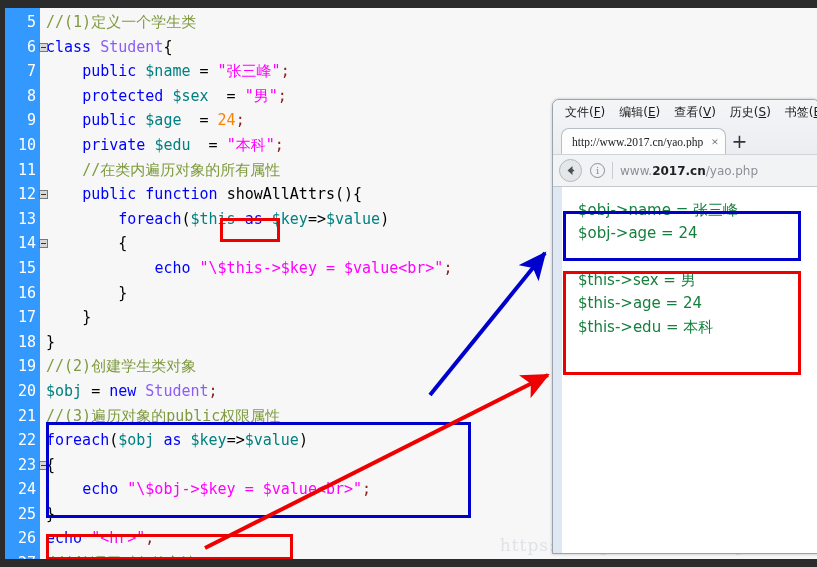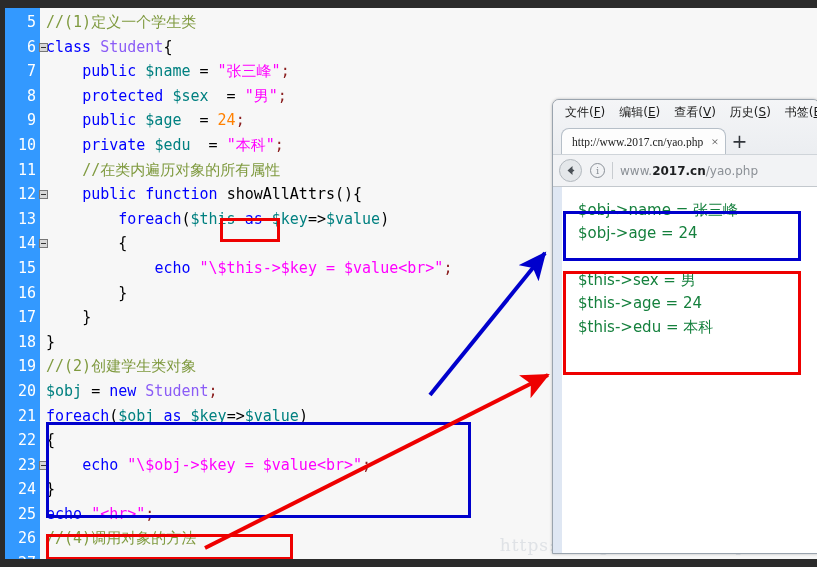--- a/index.html
+++ b/index.html
@@ -308,20 +308,21 @@
         <div class="cline"><span>    </span><span class="cmt">//在类内遍历对象的所有属性</span></div>
         <div class="cline"><span>    </span><span class="kw">public function </span><span class="fn">showAllAttrs</span><span class="pun">(){</span></div>
         <div class="cline"><span>        </span><span class="kw">foreach</span><span class="pun">(</span><span class="var">$this</span><span class="kw"> as </span><span class="var">$key</span><span class="op">=&gt;</span><span class="var">$value</span><span class="pun">)</span></div>
         <div class="cline"><span>        </span><span class="pun">{</span></div>
         <div class="cline"><span>            </span><span class="kw">echo </span><span class="str">"\$this-&gt;$key = $value&lt;br&gt;"</span><span class="semi">;</span></div>
         <div class="cline"><span>        </span><span class="pun">}</span></div>
         <div class="cline"><span>    </span><span class="pun">}</span></div>
         <div class="cline"><span class="pun">}</span></div>
         <div class="cline"><span class="cmt">//(2)创建学生类对象</span></div>
         <div class="cline"><span class="var">$obj</span><span class="op"> = </span><span class="kw">new </span><span class="cls">Student</span><span class="semi">;</span></div>
+        <div class="cline"><span class="cmt">//(3)遍历对象的public权限属性</span></div>
         <div class="cline"><span class="kw">foreach</span><span class="pun">(</span><span class="var">$obj</span><span class="kw"> as </span><span class="var">$key</span><span class="op">=&gt;</span><span class="var">$value</span><span class="pun">)</span></div>
         <div class="cline"><span class="pun">{</span></div>
         <div class="cline"><span>    </span><span class="kw">echo </span><span class="str">"\$obj-&gt;$key = $value&lt;br&gt;"</span><span class="semi">;</span></div>
         <div class="cline"><span class="pun">}</span></div>
         <div class="cline"><span class="kw">echo </span><span class="str">"&lt;hr&gt;"</span><span class="semi">;</span></div>
         <div class="cline"><span class="cmt">//(4)调用对象的方法</span></div>
         <div id="watermark">https://blog.csdn.net/liuqun0319</div>
     </div>
   </div>
 

